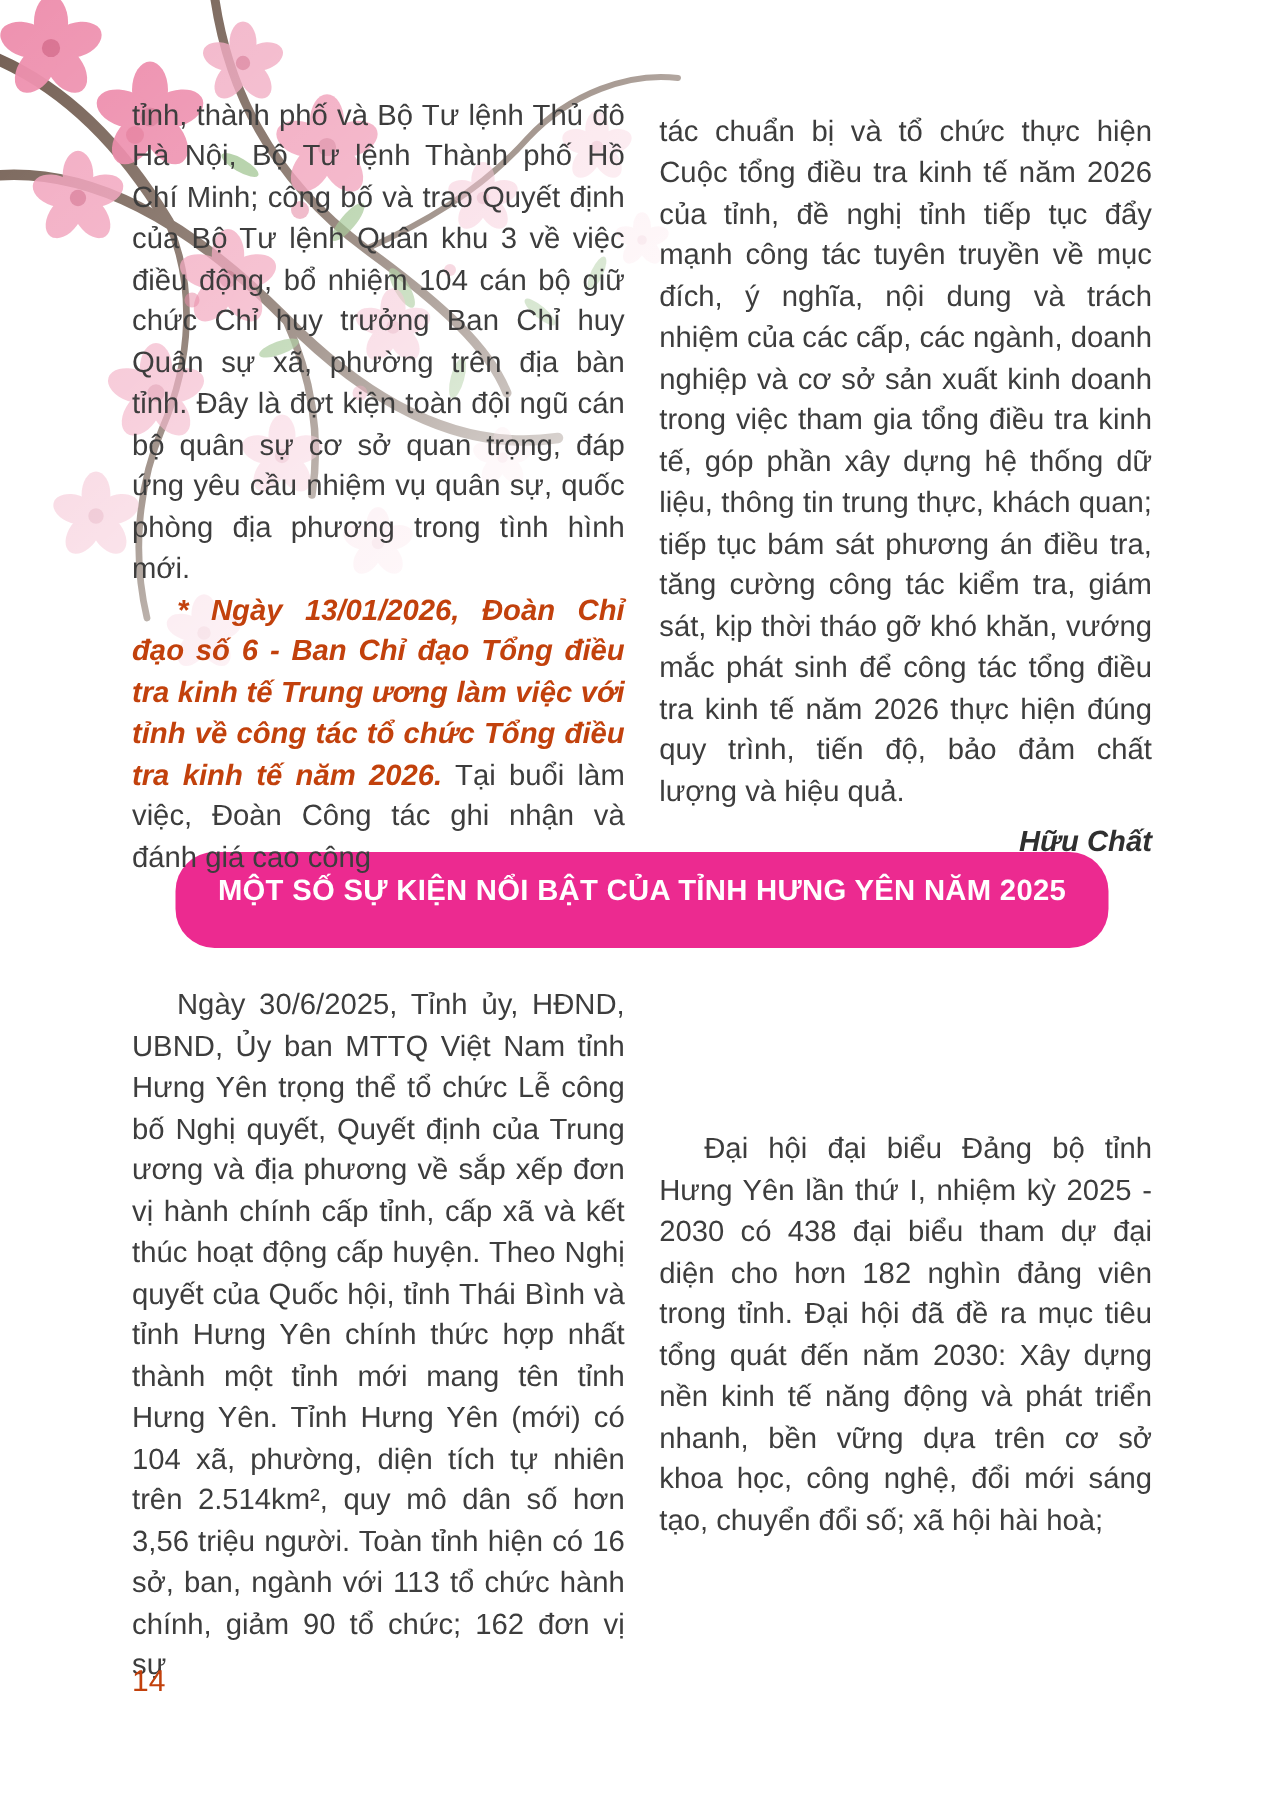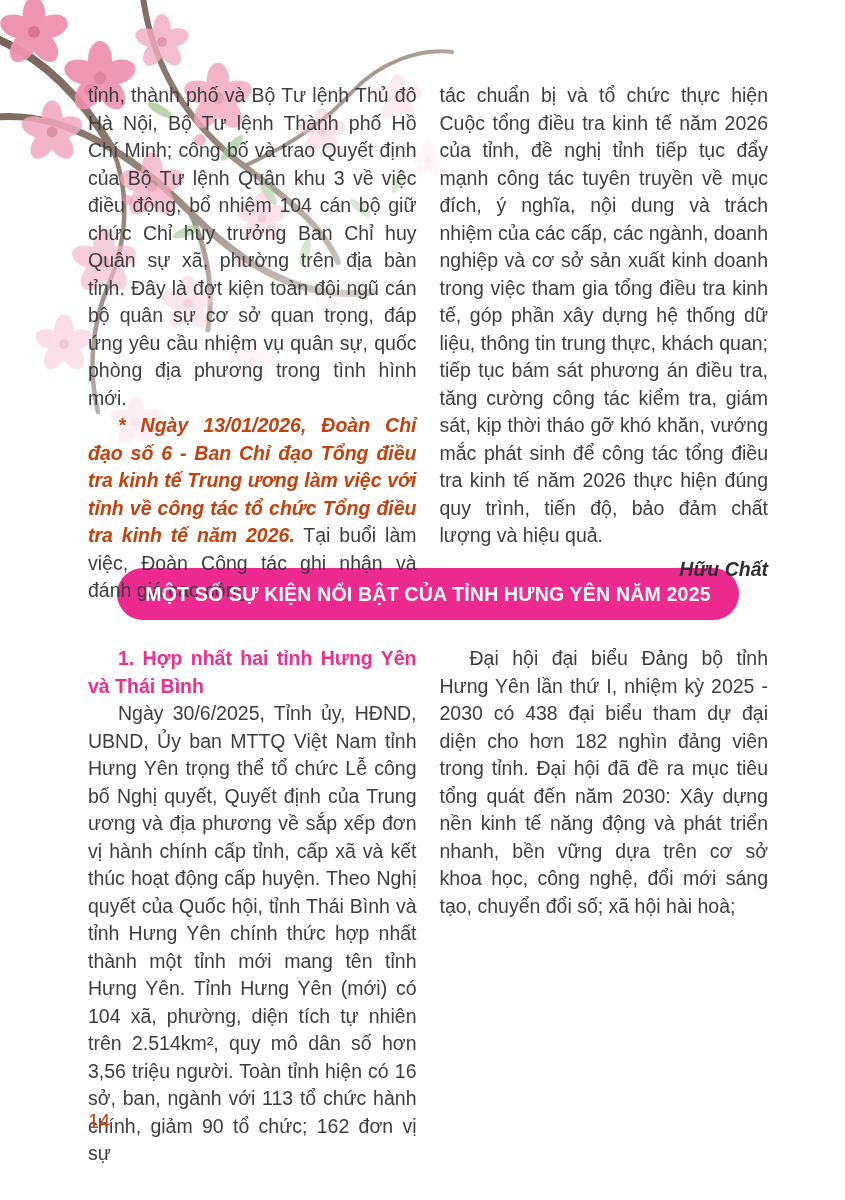--- a/index.html
+++ b/index.html
@@ -16,21 +16,21 @@
     left: 0; top: 0;
     width: 460px; height: 490px;
     pointer-events: none;
   }
   .content {
     position: absolute;
     left: 88px;
     top: 82px;
     width: 680px;
   }
-  .two-col { display: flex; gap: 23px; }
+  .two-col { display: flex; gap: 23px; align-items: center; }
   .col { width: 330px; }
   .body-text {
     font-size: 19.5px;
     line-height: 27.5px;
     color: #3d3d3d;
     text-align: justify;
     margin: 0;
   }
   .indent { text-indent: 30px; }
   .lead-bold-italic { font-weight: bold; font-style: italic; color: #c2410c; }
@@ -45,21 +45,21 @@
   }
   .article-top { height: 486px; }
   .banner {
     width: fit-content;
     max-width: 640px;
     margin: 0 auto 25px auto;
     background: #ec2a90;
     color: #ffffff;
     font-weight: bold;
     font-size: 19.5px;
-    height: 52px;
+    height: 64px;
     line-height: 52px;
     border-radius: 26px;
     padding: 0 28px;
     white-space: nowrap;
     letter-spacing: 0.2px;
     text-align: center;
   }
   .section-heading {
     font-size: 19.5px;
     line-height: 27.5px;
@@ -154,21 +154,20 @@
         <p class="signature">Hữu Chất</p>
       </div>
     </section>
 
     <div class="banner">
       <span>MỘT SỐ SỰ KIỆN NỔI BẬT CỦA TỈNH HƯNG YÊN NĂM 2025</span>
     </div>
 
     <section class="two-col">
       <div class="col">
-        <h3 class="section-heading">1. Hợp nhất hai tỉnh Hưng Yên và Thái Bình</h3>
         <p class="body-text indent">Ngày 30/6/2025, Tỉnh ủy, HĐND, UBND, Ủy ban MTTQ Việt Nam tỉnh Hưng Yên trọng thể tổ chức Lễ công bố Nghị quyết, Quyết định của Trung ương và địa phương về sắp xếp đơn vị hành chính cấp tỉnh, cấp xã và kết thúc hoạt động cấp huyện. Theo Nghị quyết của Quốc hội, tỉnh Thái Bình và tỉnh Hưng Yên chính thức hợp nhất thành một tỉnh mới mang tên tỉnh Hưng Yên. Tỉnh Hưng Yên (mới) có 104 xã, phường, diện tích tự nhiên trên 2.514km², quy mô dân số hơn 3,56 triệu người. Toàn tỉnh hiện có 16 sở, ban, ngành với 113 tổ chức hành chính, giảm 90 tổ chức; 162 đơn vị sự</p>
       </div>
       <div class="col">
         <p class="body-text indent">Đại hội đại biểu Đảng bộ tỉnh Hưng Yên lần thứ I, nhiệm kỳ 2025 - 2030 có 438 đại biểu tham dự đại diện cho hơn 182 nghìn đảng viên trong tỉnh. Đại hội đã đề ra mục tiêu tổng quát đến năm 2030: Xây dựng nền kinh tế năng động và phát triển nhanh, bền vững dựa trên cơ sở khoa học, công nghệ, đổi mới sáng tạo, chuyển đổi số; xã hội hài hoà;</p>
       </div>
     </section>
 
   </div>
 
   <div class="page-number">14</div>

